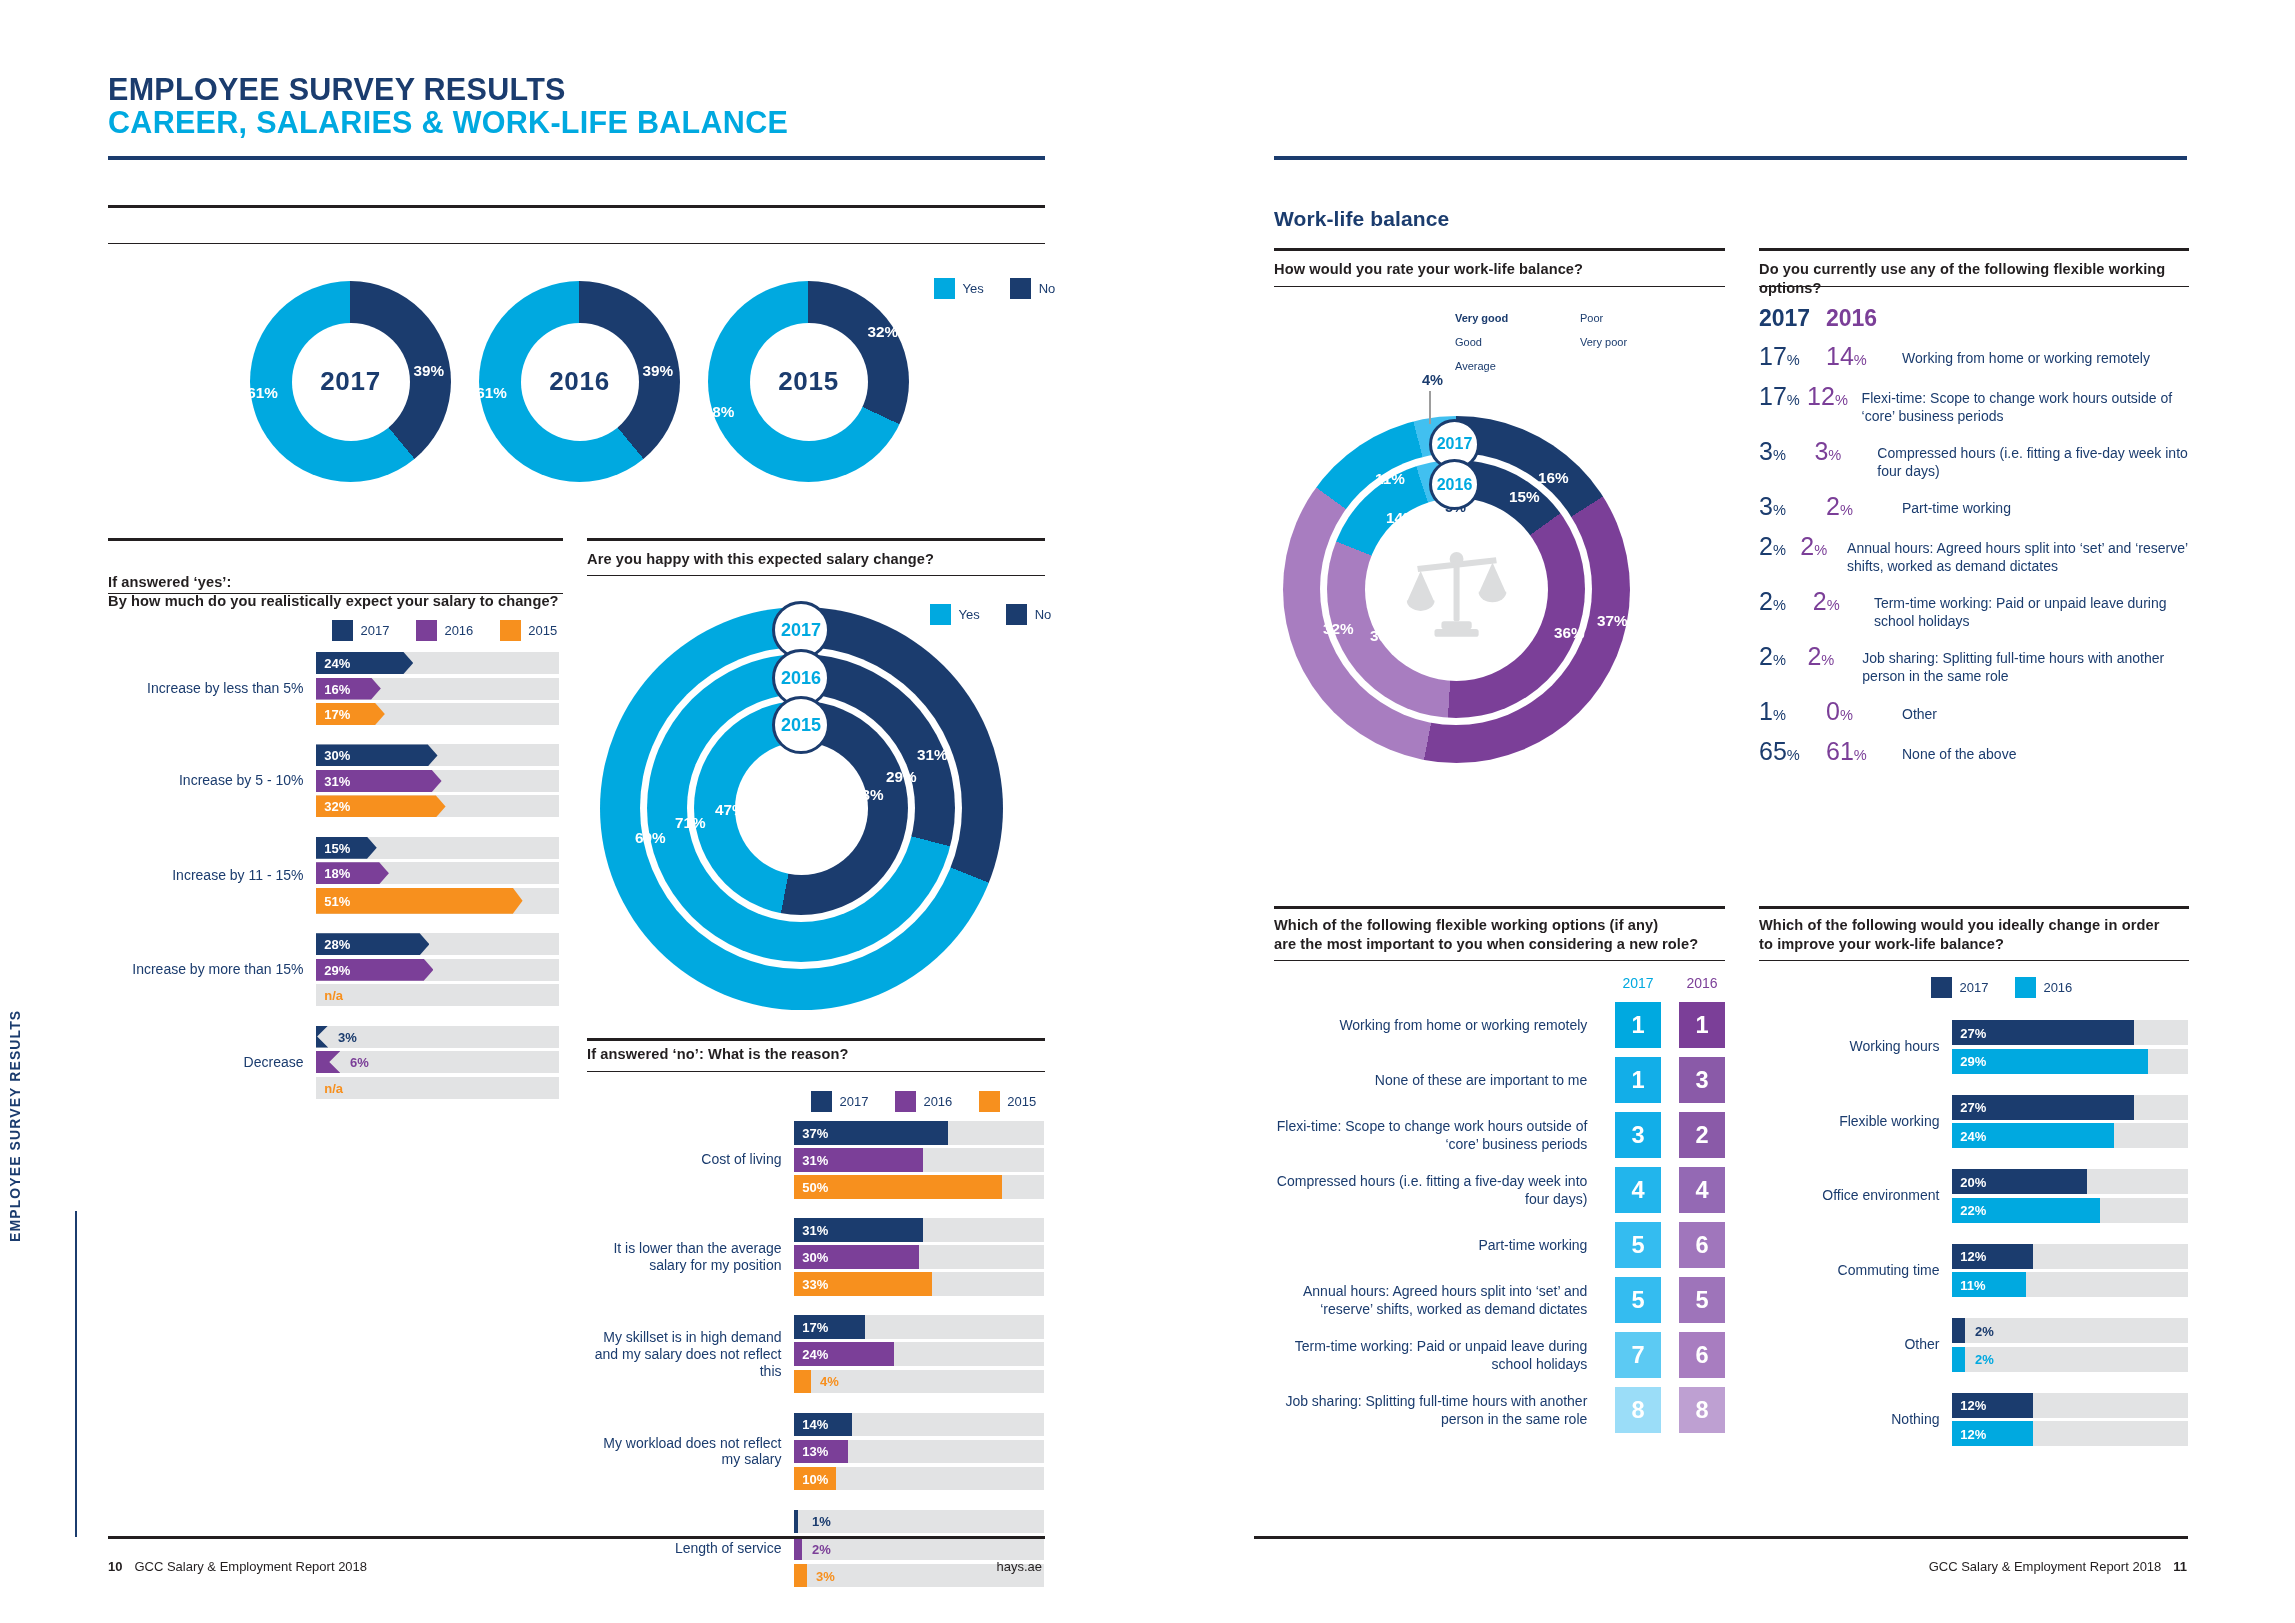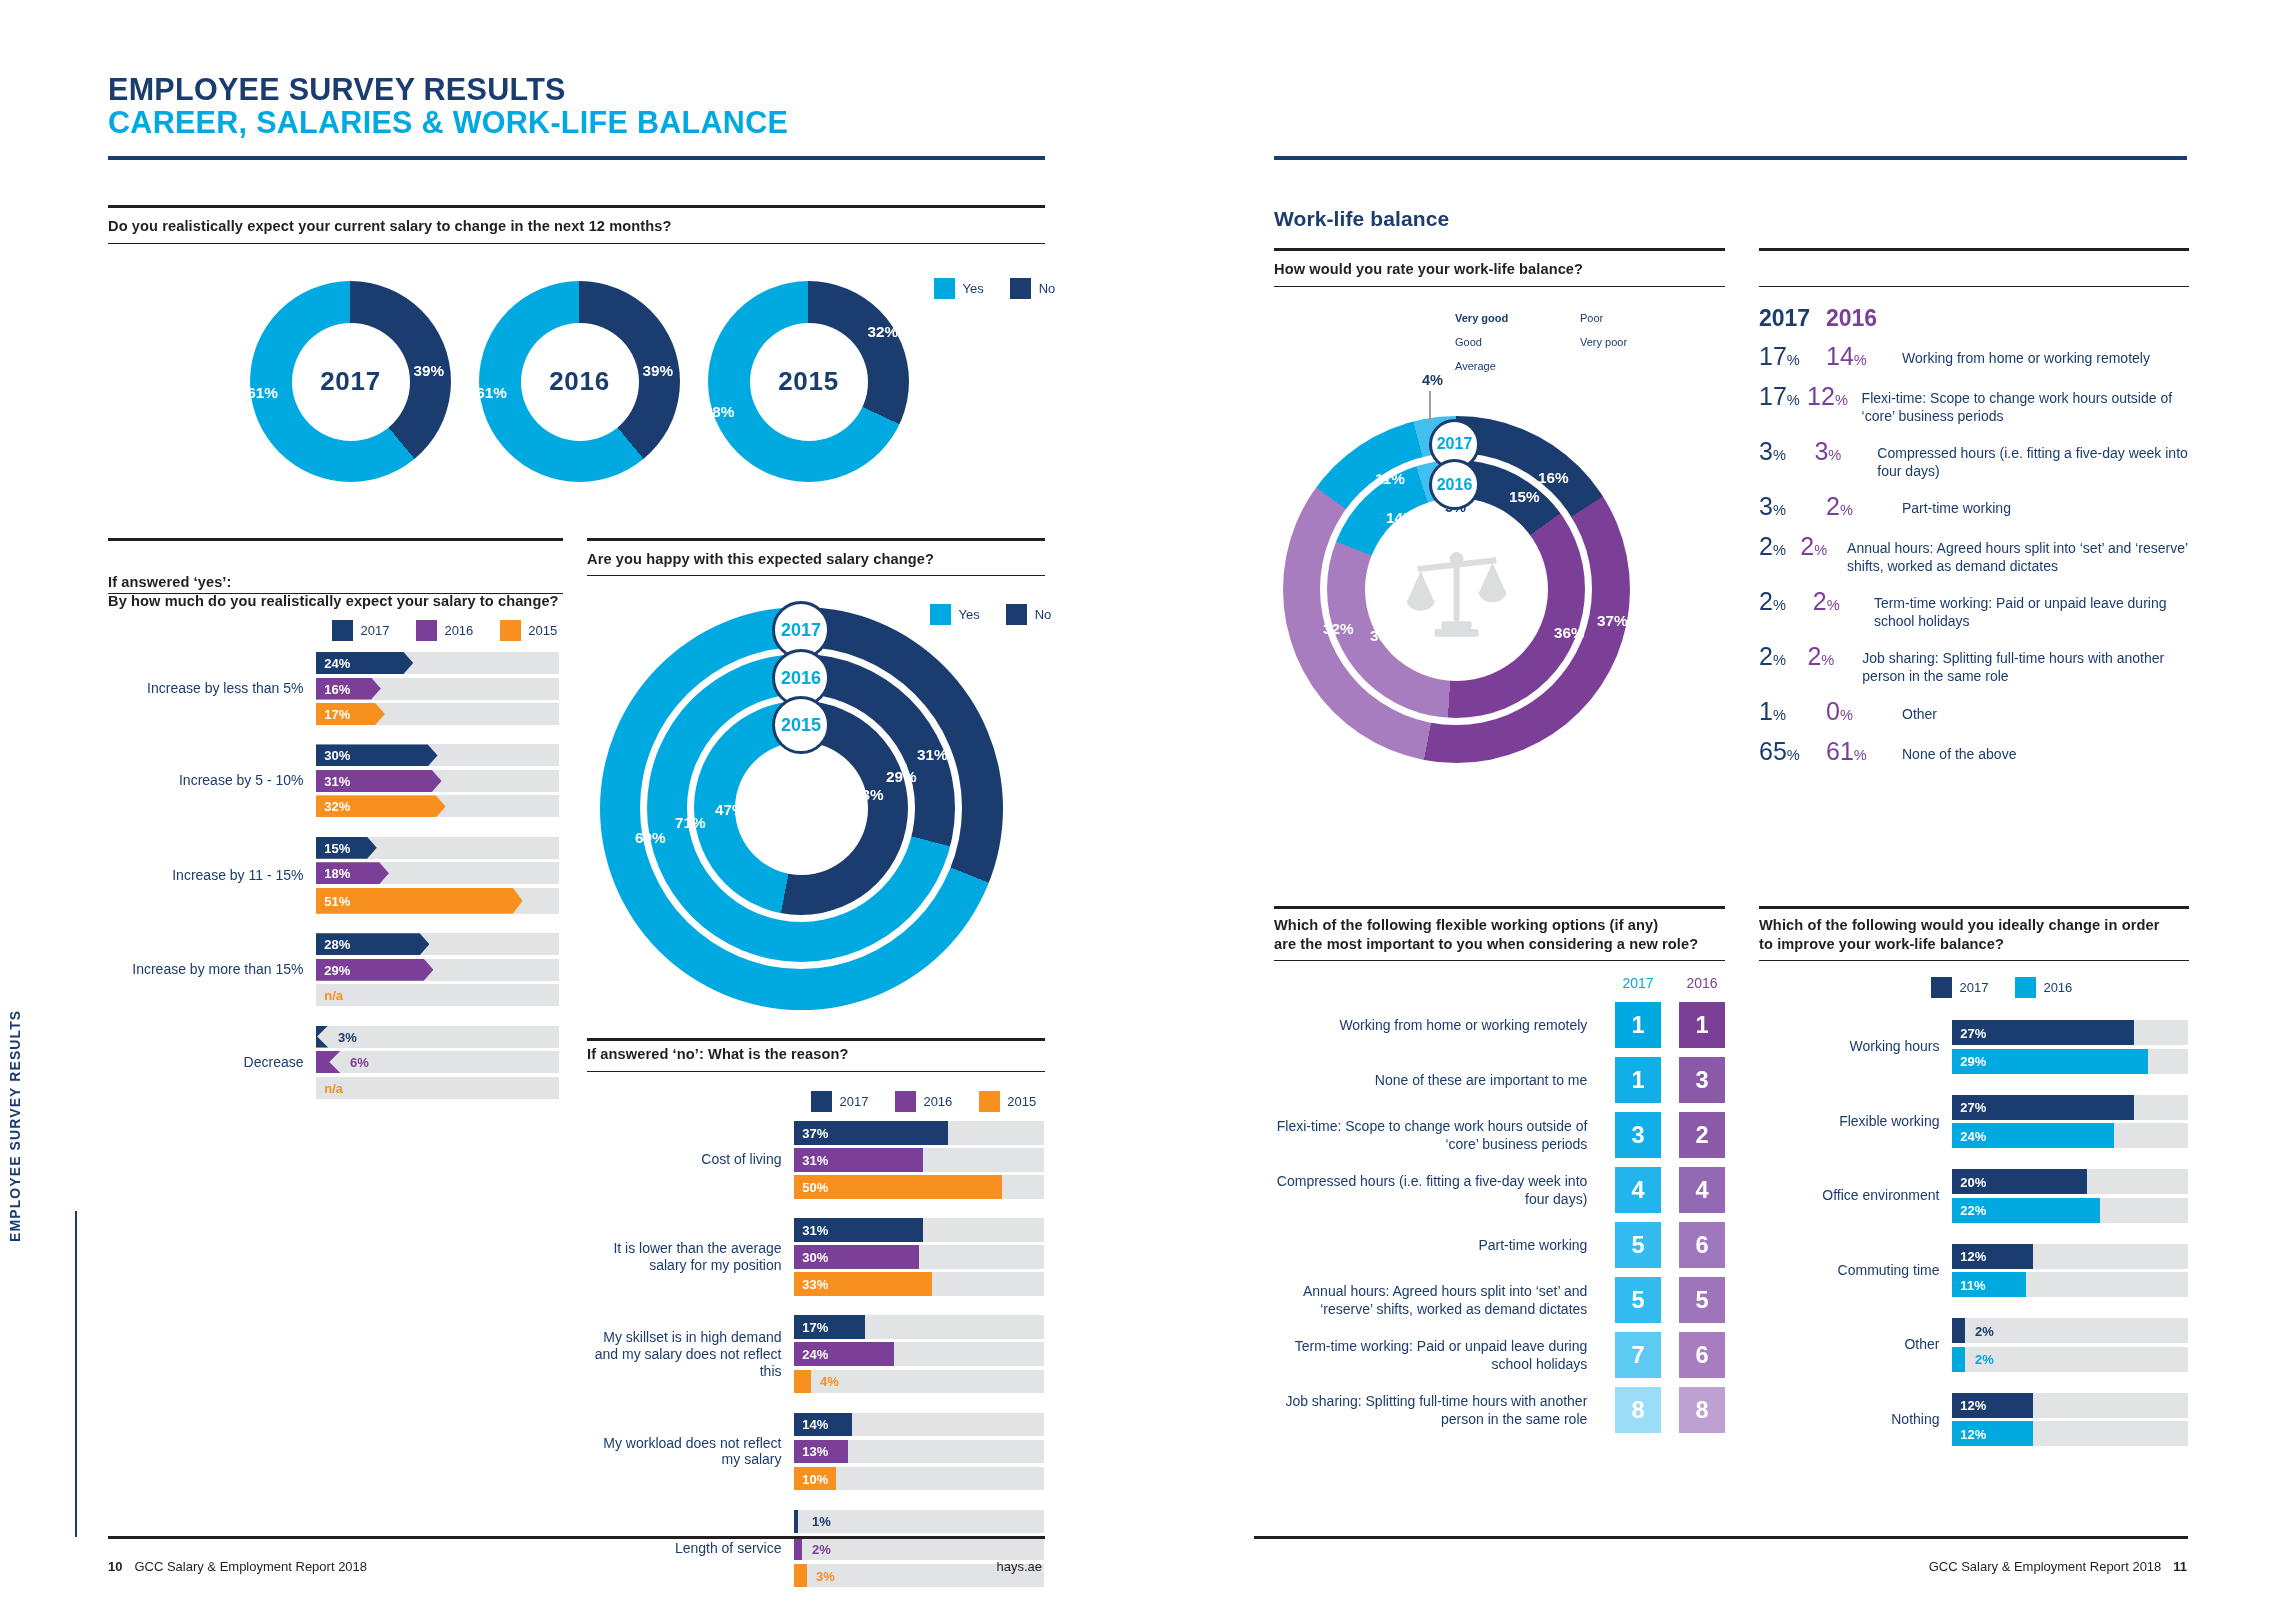--- a/index.html
+++ b/index.html
@@ -108,21 +108,20 @@
   <div class="sidebar-line"></div>
   <div class="sidetab">EMPLOYEE SURVEY RESULTS</div>
 
   <div class="hdr">
     <h1>EMPLOYEE SURVEY RESULTS</h1>
     <h2>CAREER, SALARIES &amp; WORK-LIFE BALANCE</h2>
   </div>
   <div class="rule-thick" style="position:absolute;left:108px;top:156px;width:937px;"></div>
 
   <div class="rule-black" style="position:absolute;left:108px;top:205px;width:937px;"></div>
-  <div class="qtitle" style="position:absolute;left:108px;top:217px;width:930px;">Do you realistically expect your current salary to change in the next 12 months?</div>
   <div class="rule-thin" style="position:absolute;left:108px;top:243px;width:937px;"></div>
 
   <div class="legend" style="position:absolute;left:934px;top:278px;">
     <div class="item">
       <span class="sw" style="background:#00A9E0"></span>
       <span class="lb">Yes</span>
     </div>
     <div class="item">
       <span class="sw" style="background:#1B3C6E"></span>
       <span class="lb">No</span>
@@ -518,20 +517,21 @@
 
     <div style="position:absolute;left:146px;top:2.8px;width:51px;height:51px;border-radius:50%;background:#fff;border:3.5px solid #1B3C6E;display:flex;align-items:center;justify-content:center;">
       <span style="font-size:16px;font-weight:bold;color:#00A9E0;">2017</span>
     </div>
     <div style="position:absolute;left:146px;top:43px;width:51px;height:51px;border-radius:50%;background:#fff;border:3.5px solid #1B3C6E;display:flex;align-items:center;justify-content:center;">
       <span style="font-size:16px;font-weight:bold;color:#00A9E0;">2016</span>
     </div>
   </div>
 
   <div class="rule-black" style="position:absolute;left:611px;top:248px;width:430px;"></div>
+  <div class="qtitle" style="position:absolute;left:611px;top:260px;width:427px;">Do you currently use any of the following flexible working options?</div>
   <div class="rule-thin" style="position:absolute;left:611px;top:286px;width:430px;"></div>
 
   <div class="pcttable" id="pct-table" style="left:611px;top:305px;width:430px;">
       <div class="pcthdr">
         <div class="h17">2017</div>
         <div class="h16">2016</div>
       </div>
       <div class="pctrow" style="margin-bottom: 11px;">
         <div class="pct17">17<span class="u">%</span></div>
         <div class="pct16">14<span class="u">%</span></div>

